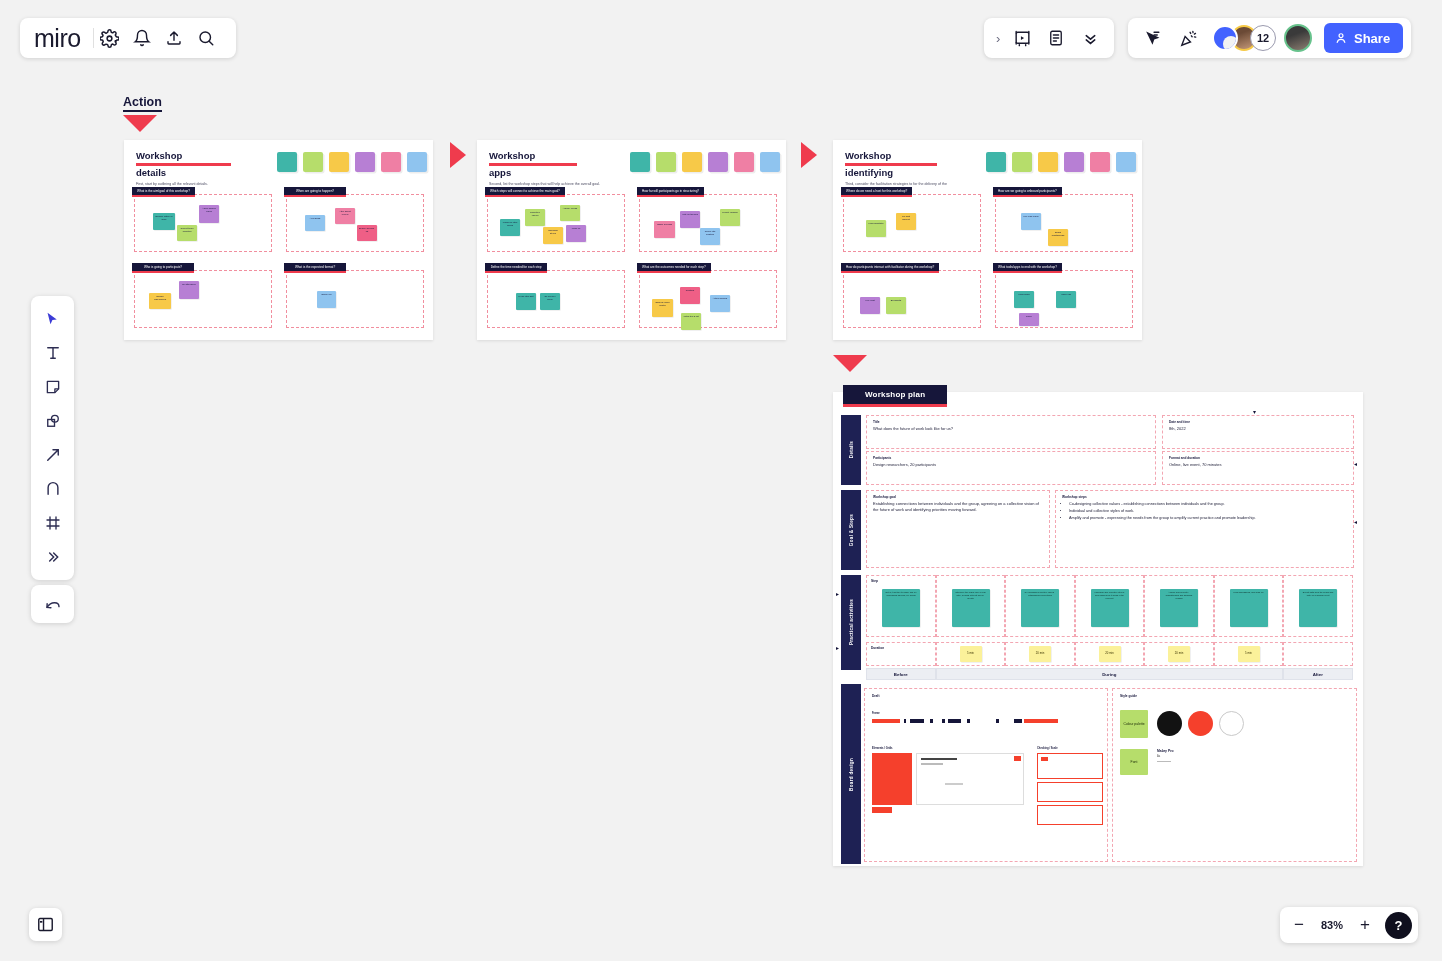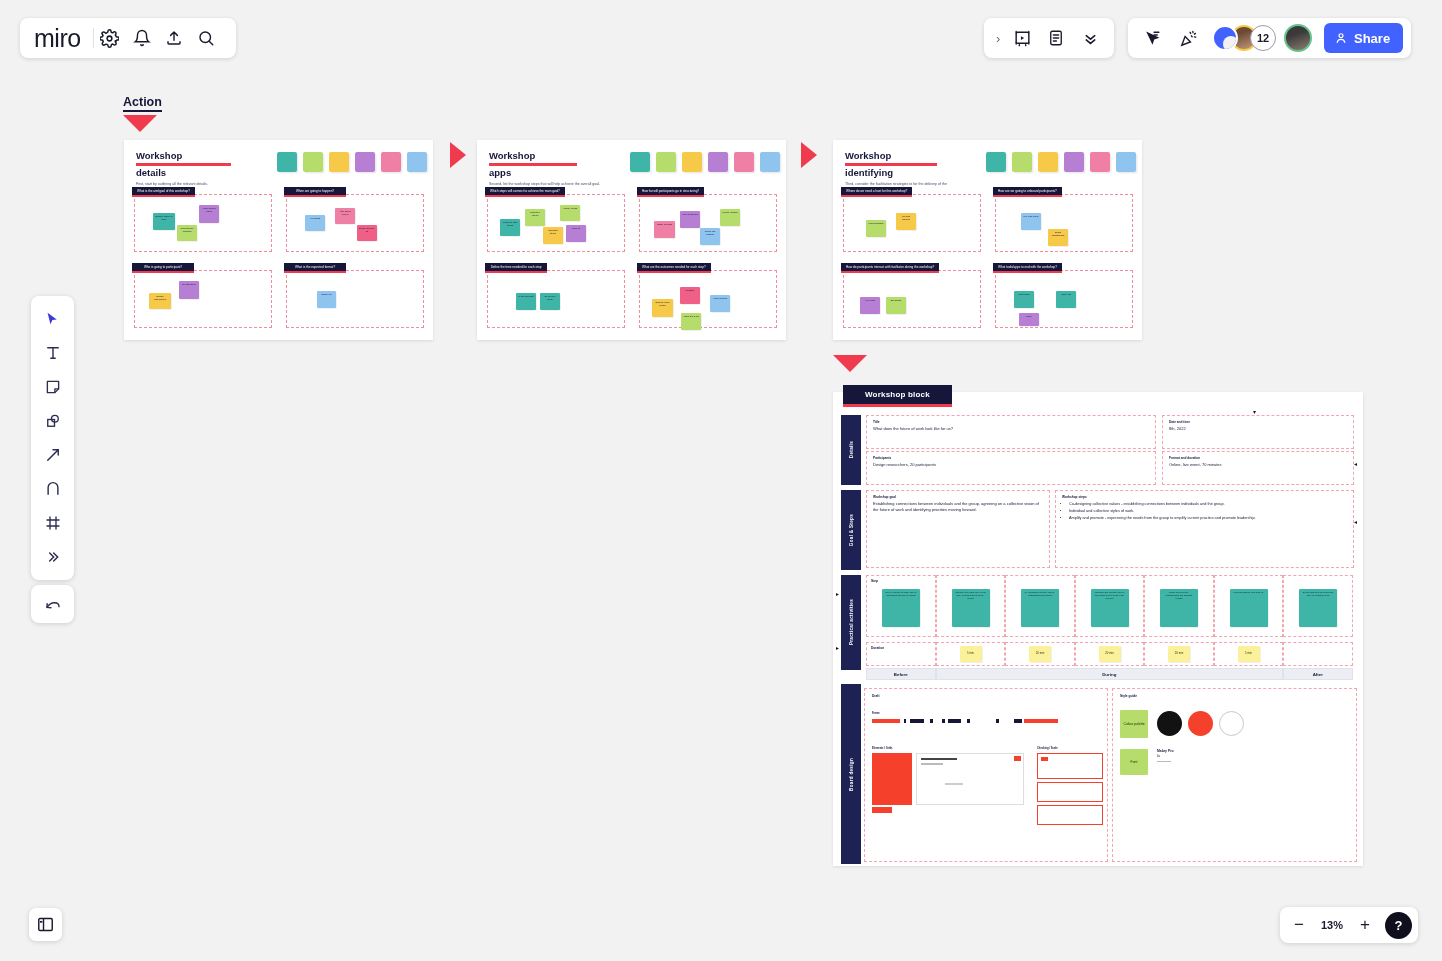--- a/index.html
+++ b/index.html
@@ -343,21 +343,21 @@
   <div class="panel-btn">
     <svg width="19" height="19" viewBox="0 0 24 24" fill="none" stroke="#1a1a2e" stroke-width="1.8">
       <rect x="3.5" y="4.5" width="17" height="15" rx="1.5"></rect>
       <path d="M9.5 4.5v15"></path>
         <rect x="5" y="7.5" width="3" height="2.2" fill="#1a1a2e" stroke="none"></rect>
     </svg>
   </div>
 
   <div class="zoombar">
     <div class="zb-btn">−</div>
-    <div class="zb-val">13%</div>
+    <div class="zb-val">83%</div>
     <div class="zb-btn">+</div>
     <div class="help-btn">?</div>
   </div>
 
   <div class="example-label">Action</div>
   <div class="tri-down" style="left:123px; top:115px;"></div>
   <div class="tri-right" style="left:450px; top:142px;"></div>
   <div class="tri-right" style="left:801px; top:142px;"></div>
   <div class="tri-down" style="left:833px; top:355px;"></div>
 
@@ -614,15 +614,15 @@
       <div class="swatch" style="left:75px; top:22px; width:25px; height:25px; background:#f5402c;"></div>
       <div class="swatch" style="left:106px; top:22px; width:25px; height:25px; background:#ffffff; border:1px solid #c9c9c9;"></div>
       <div class="gnote" style="left:7px; top:60px; width:28px; height:26px;">Font</div>
       <div style="position:absolute; left:44px; top:60px;">
         <div class="flabel" style="font-size:3.4px;">Mabry Pro</div>
         <div style="font-size:2.6px;color:#555;margin-top:2px;">Aa</div>
         <div style="width:14px;height:1px;background:#bbb;margin-top:3px;"></div>
       </div>
     </div>
   </div>
-  <div class="plan-tag">Workshop block</div>
+  <div class="plan-tag">Workshop plan</div>
 
 </div>
 
 </body></html>

